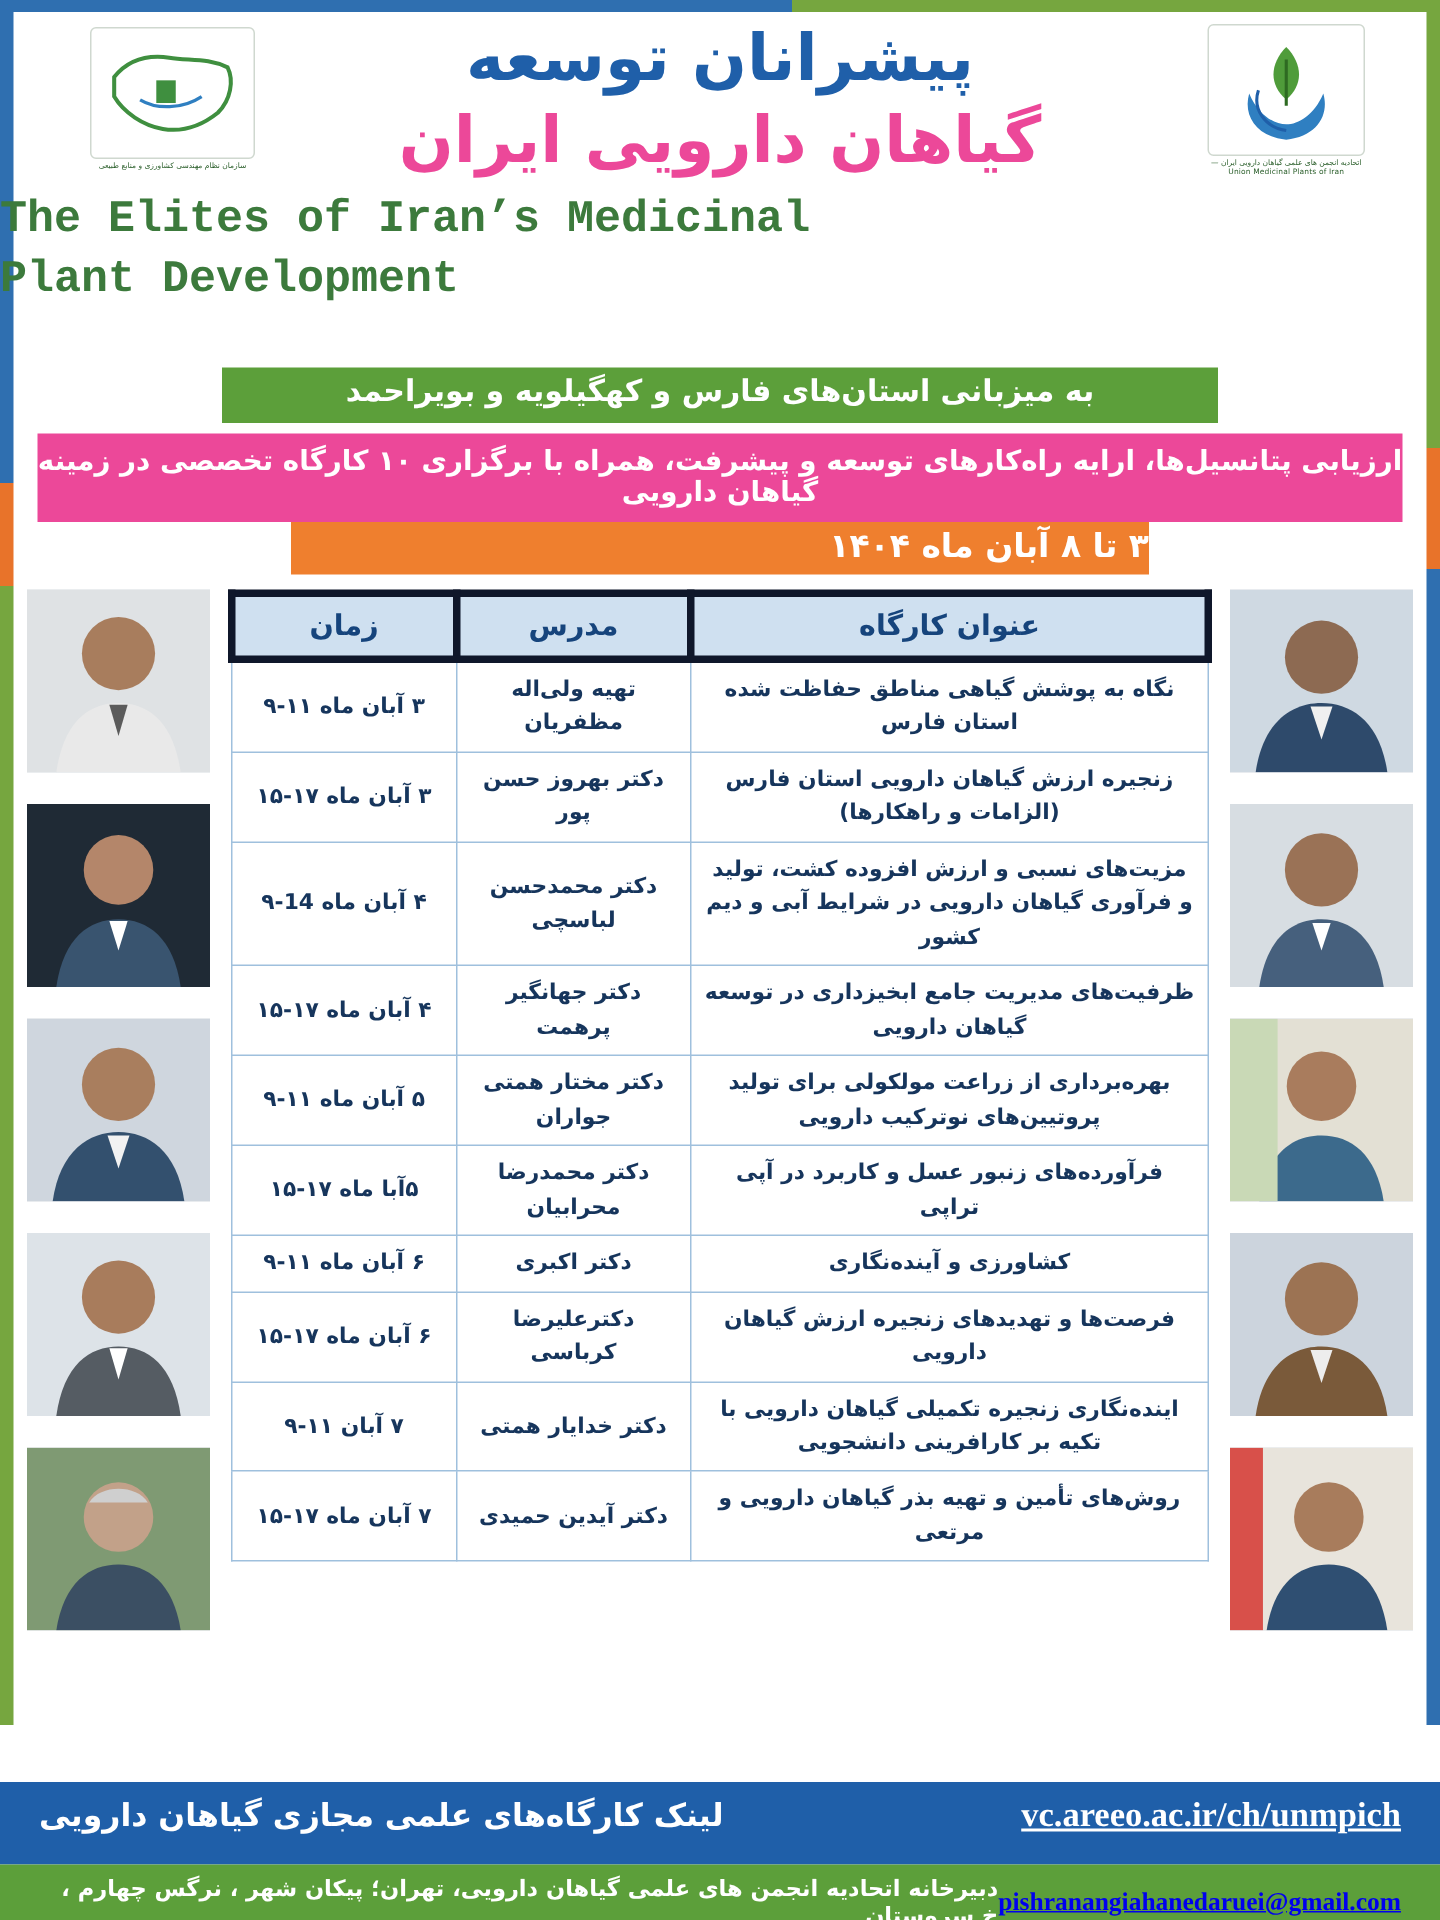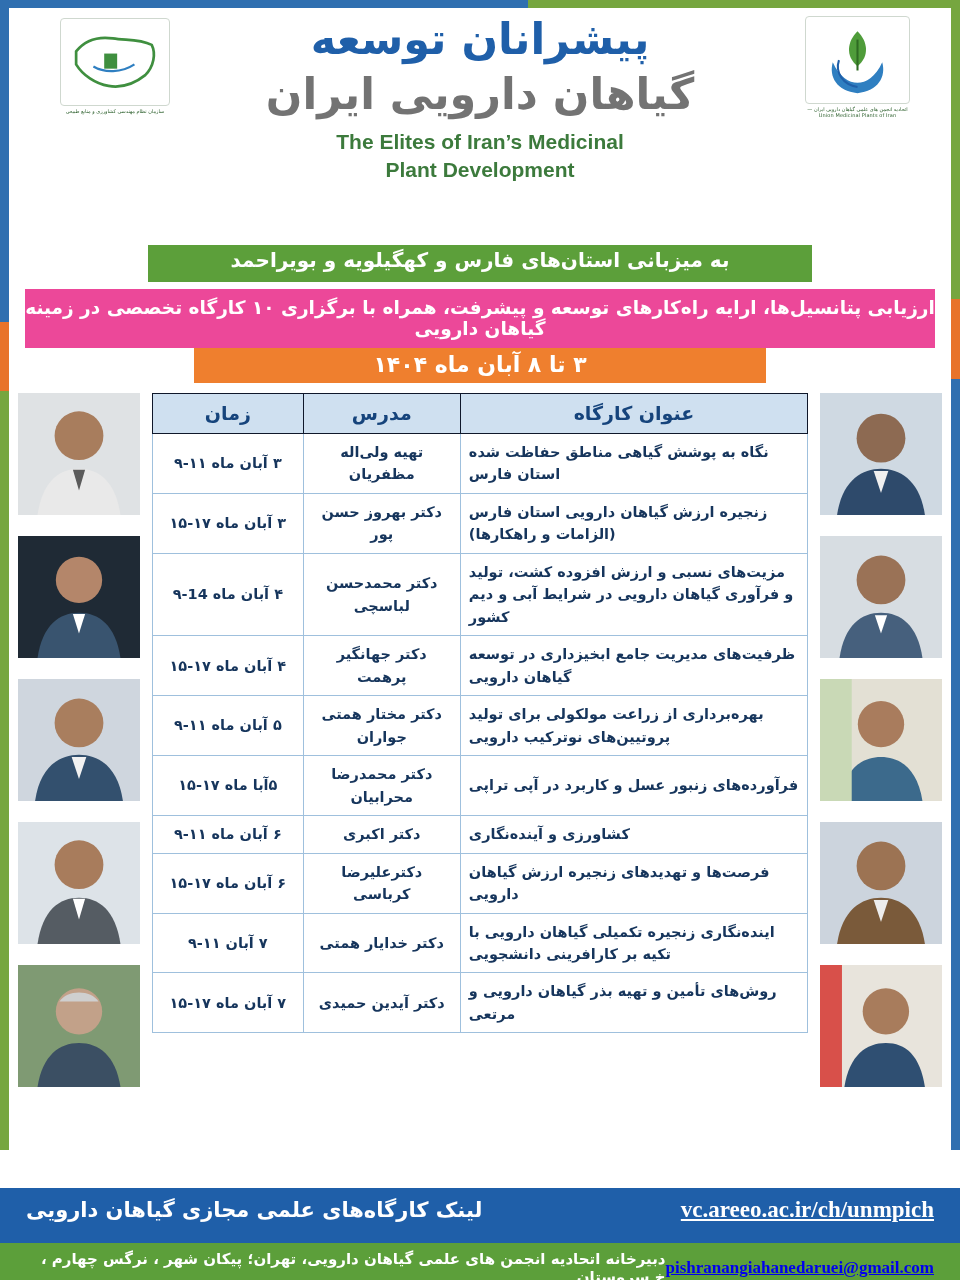--- a/index.html
+++ b/index.html
@@ -78,25 +78,24 @@
   }
   .title-fa {
     text-align: center;
     padding-top: 12px;
     font-size: 43px;
     font-weight: bold;
     color: #1f5fa9;
     line-height: 1.28;
     letter-spacing: -0.5px;
   }
-  .title-fa .l2 { color: #737373; }
+  .title-fa .l2 { color: #ec4899; }
   .title-en {
-    text-align: center;
-    font-family: Liberation Sans, sans-serif;
-    font-size: 21px;
+    font-family: Liberation Mono, monospace;
+    font-size: 30px;
     font-weight: bold;
     color: #3c7a3c;
     line-height: 1.32;
     margin-top: 6px;
     direction: ltr;
   }
 
   
   .band-green {
     width: 664px;
@@ -120,21 +119,20 @@
     font-weight: bold;
     padding: 8px 0 9px 0;
     box-sizing: border-box;
   }
   
   .band-orange {
     width: 572px;
     margin: 0 auto;
     background: #ef7f2e;
     color: #ffffff;
-    text-align: center;
     font-size: 22px;
     font-weight: bold;
     padding: 4px 0 6px 0;
     box-sizing: border-box;
   }
 
   
   .body-wrap {
     position: relative;
     margin-top: 10px;
@@ -167,36 +165,36 @@
     width: 100%;
     border-collapse: collapse;
     table-layout: fixed;
   }
   table.wk th {
     background: #cfe0f0;
     color: #16447c;
     font-size: 19px;
     font-weight: bold;
     padding: 8px 4px 9px 4px;
-    border: 1px solid #0f172a;
+    border: 5px solid #0f172a;
     text-align: center;
   }
   table.wk td {
     border: 1px solid #9fc0dd;
     font-size: 14.5px;
     color: #16355c;
     padding: 7px 8px;
     text-align: center;
     vertical-align: middle;
     line-height: 1.55;
     background: #ffffff;
     font-weight: bold;
   }
   table.wk td.title-c {
-    text-align: left;
+    text-align: center;
   }
   col.c-title { width: 53%; }
   col.c-teacher { width: 24%; }
   col.c-time { width: 23%; }
 
   
   .footer-blue {
     width: 960px;
     background: #1f5fa9;
     color: #ffffff;

